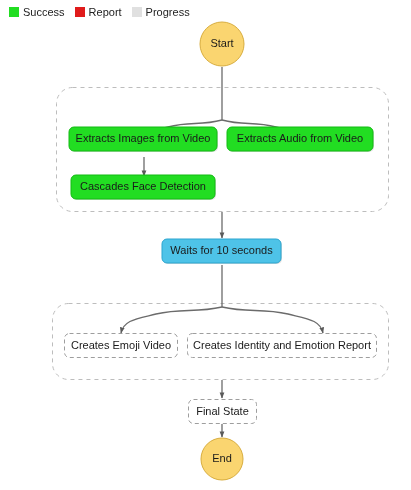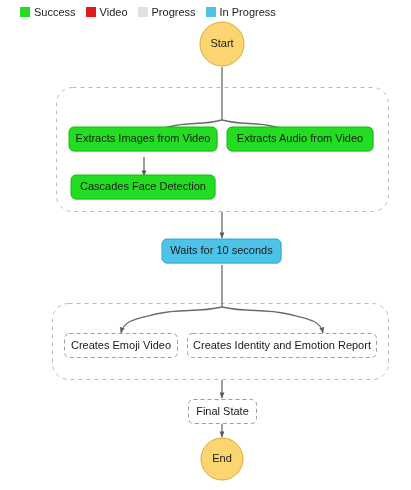--- a/index.html
+++ b/index.html
@@ -11,21 +11,21 @@
     width: 411px;
     height: 490px;
     font-family: "Liberation Sans", sans-serif;
     overflow: hidden;
     position: relative;
   }
 
   
   #legend {
     position: absolute;
-    left: 16px;
+    left: 5px;
     top: 0px;
     width: 359px;
     height: 24px;
     display: flex;
     align-items: center;
     padding-left: 4px;
     box-sizing: border-box;
   }
   .legend-item {
     display: flex;
@@ -99,29 +99,25 @@
 </head>
 <body>
 
 <div id="legend">
   <div class="legend-item">
     <span class="legend-swatch" style="background:#22dd22"></span>
     <span class="legend-label">Success</span>
   </div>
   <div class="legend-item">
     <span class="legend-swatch" style="background:#e01b1b"></span>
-    <span class="legend-label">Video</span>
+    <span class="legend-label">Report</span>
   </div>
   <div class="legend-item">
     <span class="legend-swatch" style="background:#e0e0e0"></span>
     <span class="legend-label">Progress</span>
-  </div>
-  <div class="legend-item">
-    <span class="legend-swatch" style="background:#4ec3e8"></span>
-    <span class="legend-label">In Progress</span>
   </div>
 </div>
 
 <svg id="diagram" viewBox="0 0 411 490" width="411" height="490">
 
   <defs>
     <marker id="arrow" markerWidth="7" markerHeight="7" refX="5.6" refY="3" orient="auto" markerUnits="userSpaceOnUse">
       <path d="M0,0.6 L6,3 L0,5.4 z" fill="#5a5a5a"></path>
     </marker>
   </defs>

